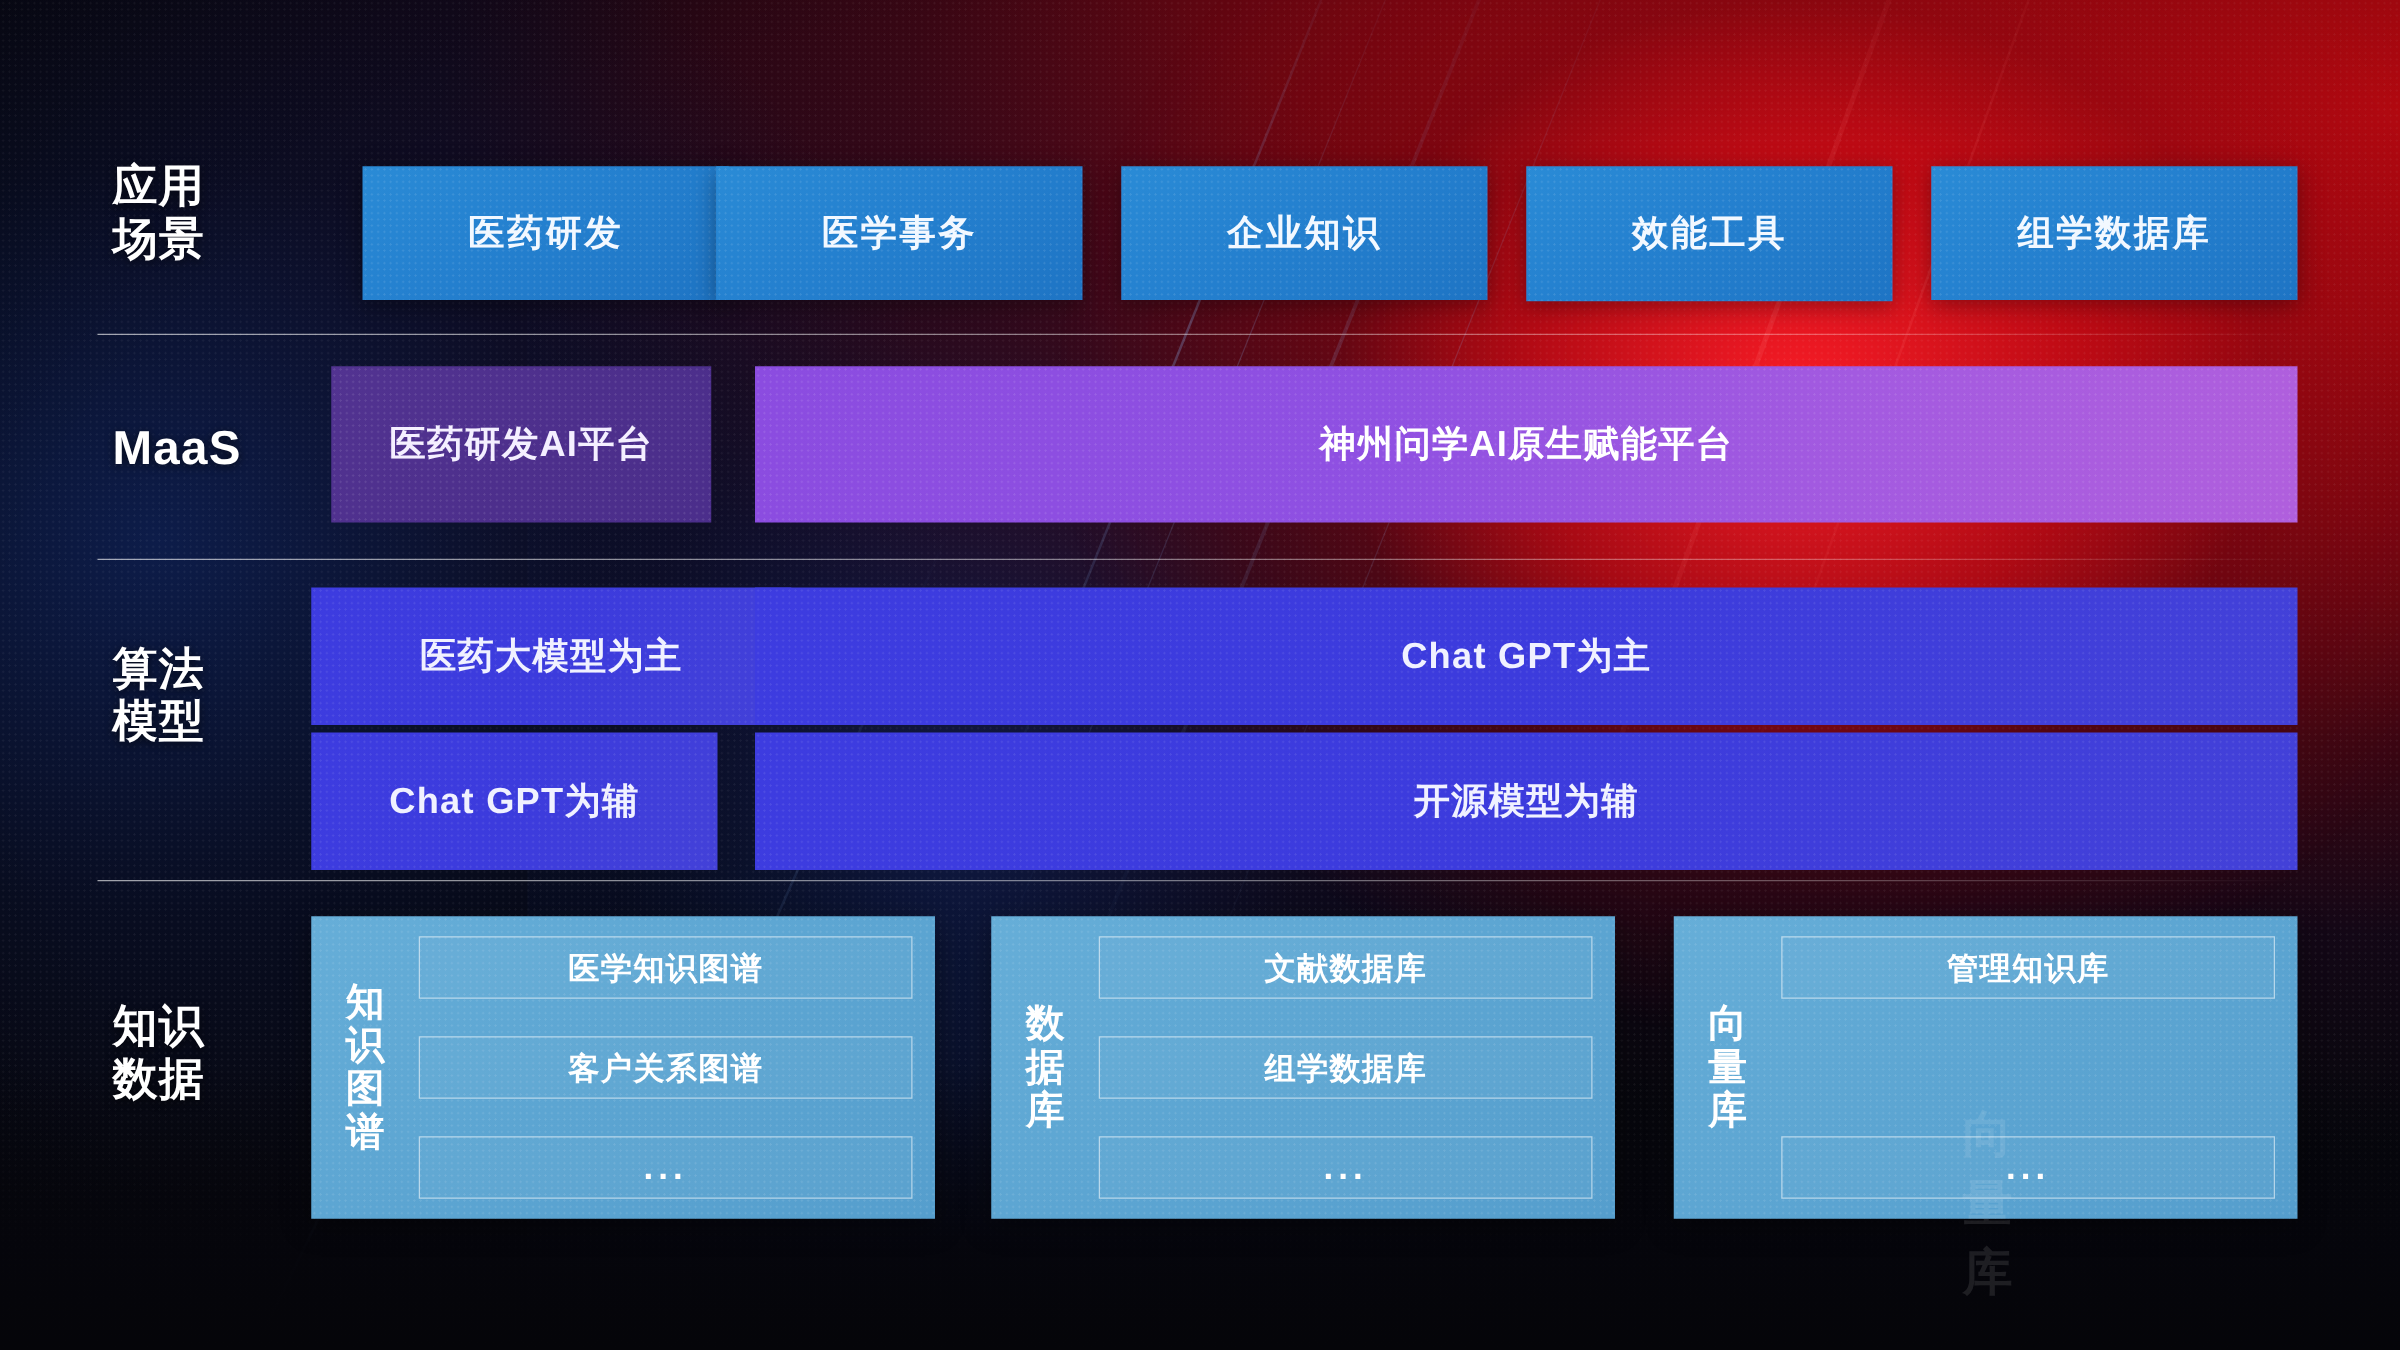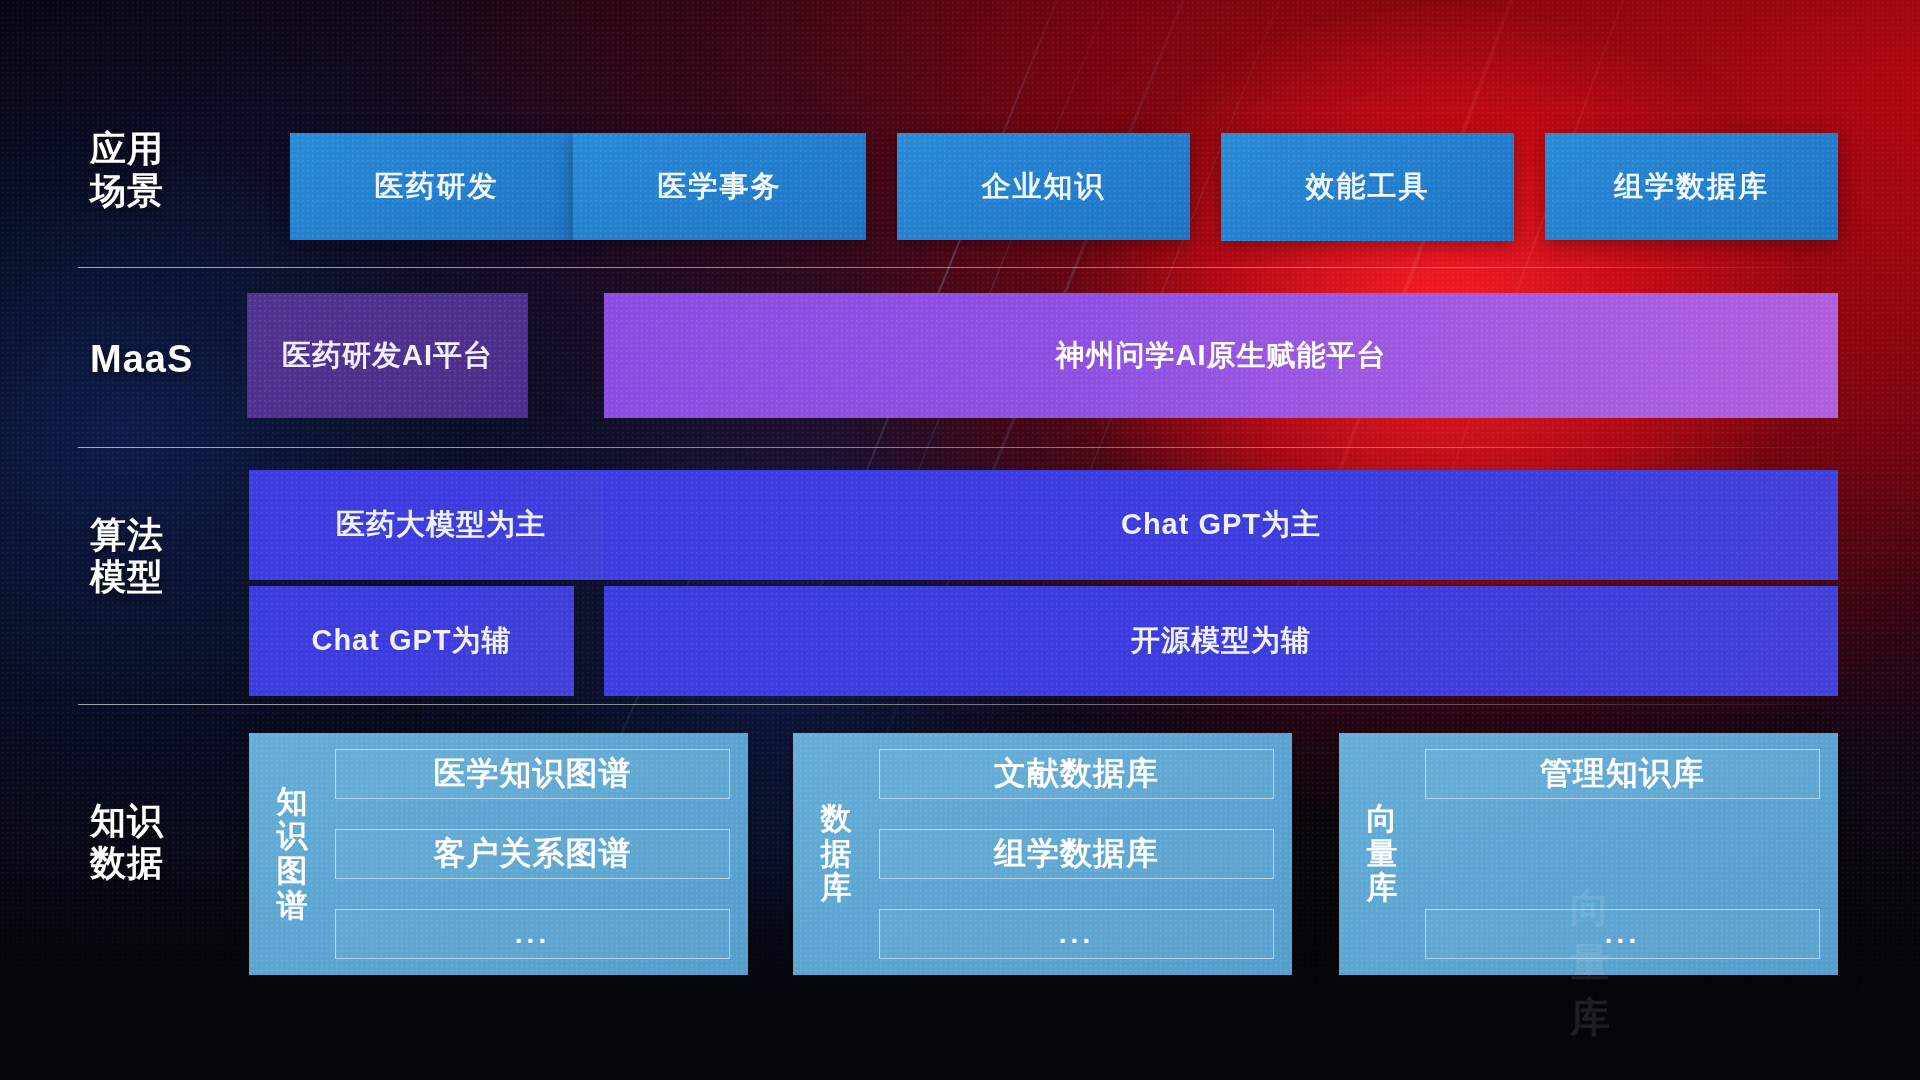--- a/index.html
+++ b/index.html
@@ -168,21 +168,21 @@
   .kpanel-items{
     position:relative; z-index:2;
     flex:1 1 auto;
     display:flex; flex-direction:column; justify-content:space-between;
     padding-left:14px;
   }
   .kitem{
     height:50px;
     border:1px solid rgba(255,255,255,.55);
     color:#ffffff;
-    font-size:32px; font-weight:bold; letter-spacing:1px;
+    font-size:25px; font-weight:bold; letter-spacing:1px;
     display:flex; align-items:center; justify-content:center;
     background:rgba(255,255,255,.035);
   }
   .kitem.ellipsis{ font-size:28px; letter-spacing:4px; }
 
   .wm{
     position:absolute;
     color:rgba(255,255,255,.10);
     font-size:40px; font-weight:bold; letter-spacing:6px;
     pointer-events:none;
@@ -236,21 +236,21 @@
     </div>
   </div>
 
   <div class="divider" style="top:267px; width:1762px;"></div>
 
   <div class="row">
     <div class="row-label en" style="top:337px;">
       <span>MaaS</span>
     </div>
 
-    <div class="maas-left" style="left:247px; top:293px; width:281px; height:125px;">
+    <div class="maas-left" style="left:265px; top:293px; width:304px; height:125px;">
       <em>医药研发AI平台</em>
     </div>
     <div class="maas-right" style="left:604px; top:293px; width:1234px; height:125px;">
       <em>神州问学AI原生赋能平台</em>
     </div>
   </div>
 
   <div class="divider" style="top:447px; width:1762px;"></div>
 
   <div class="row">

